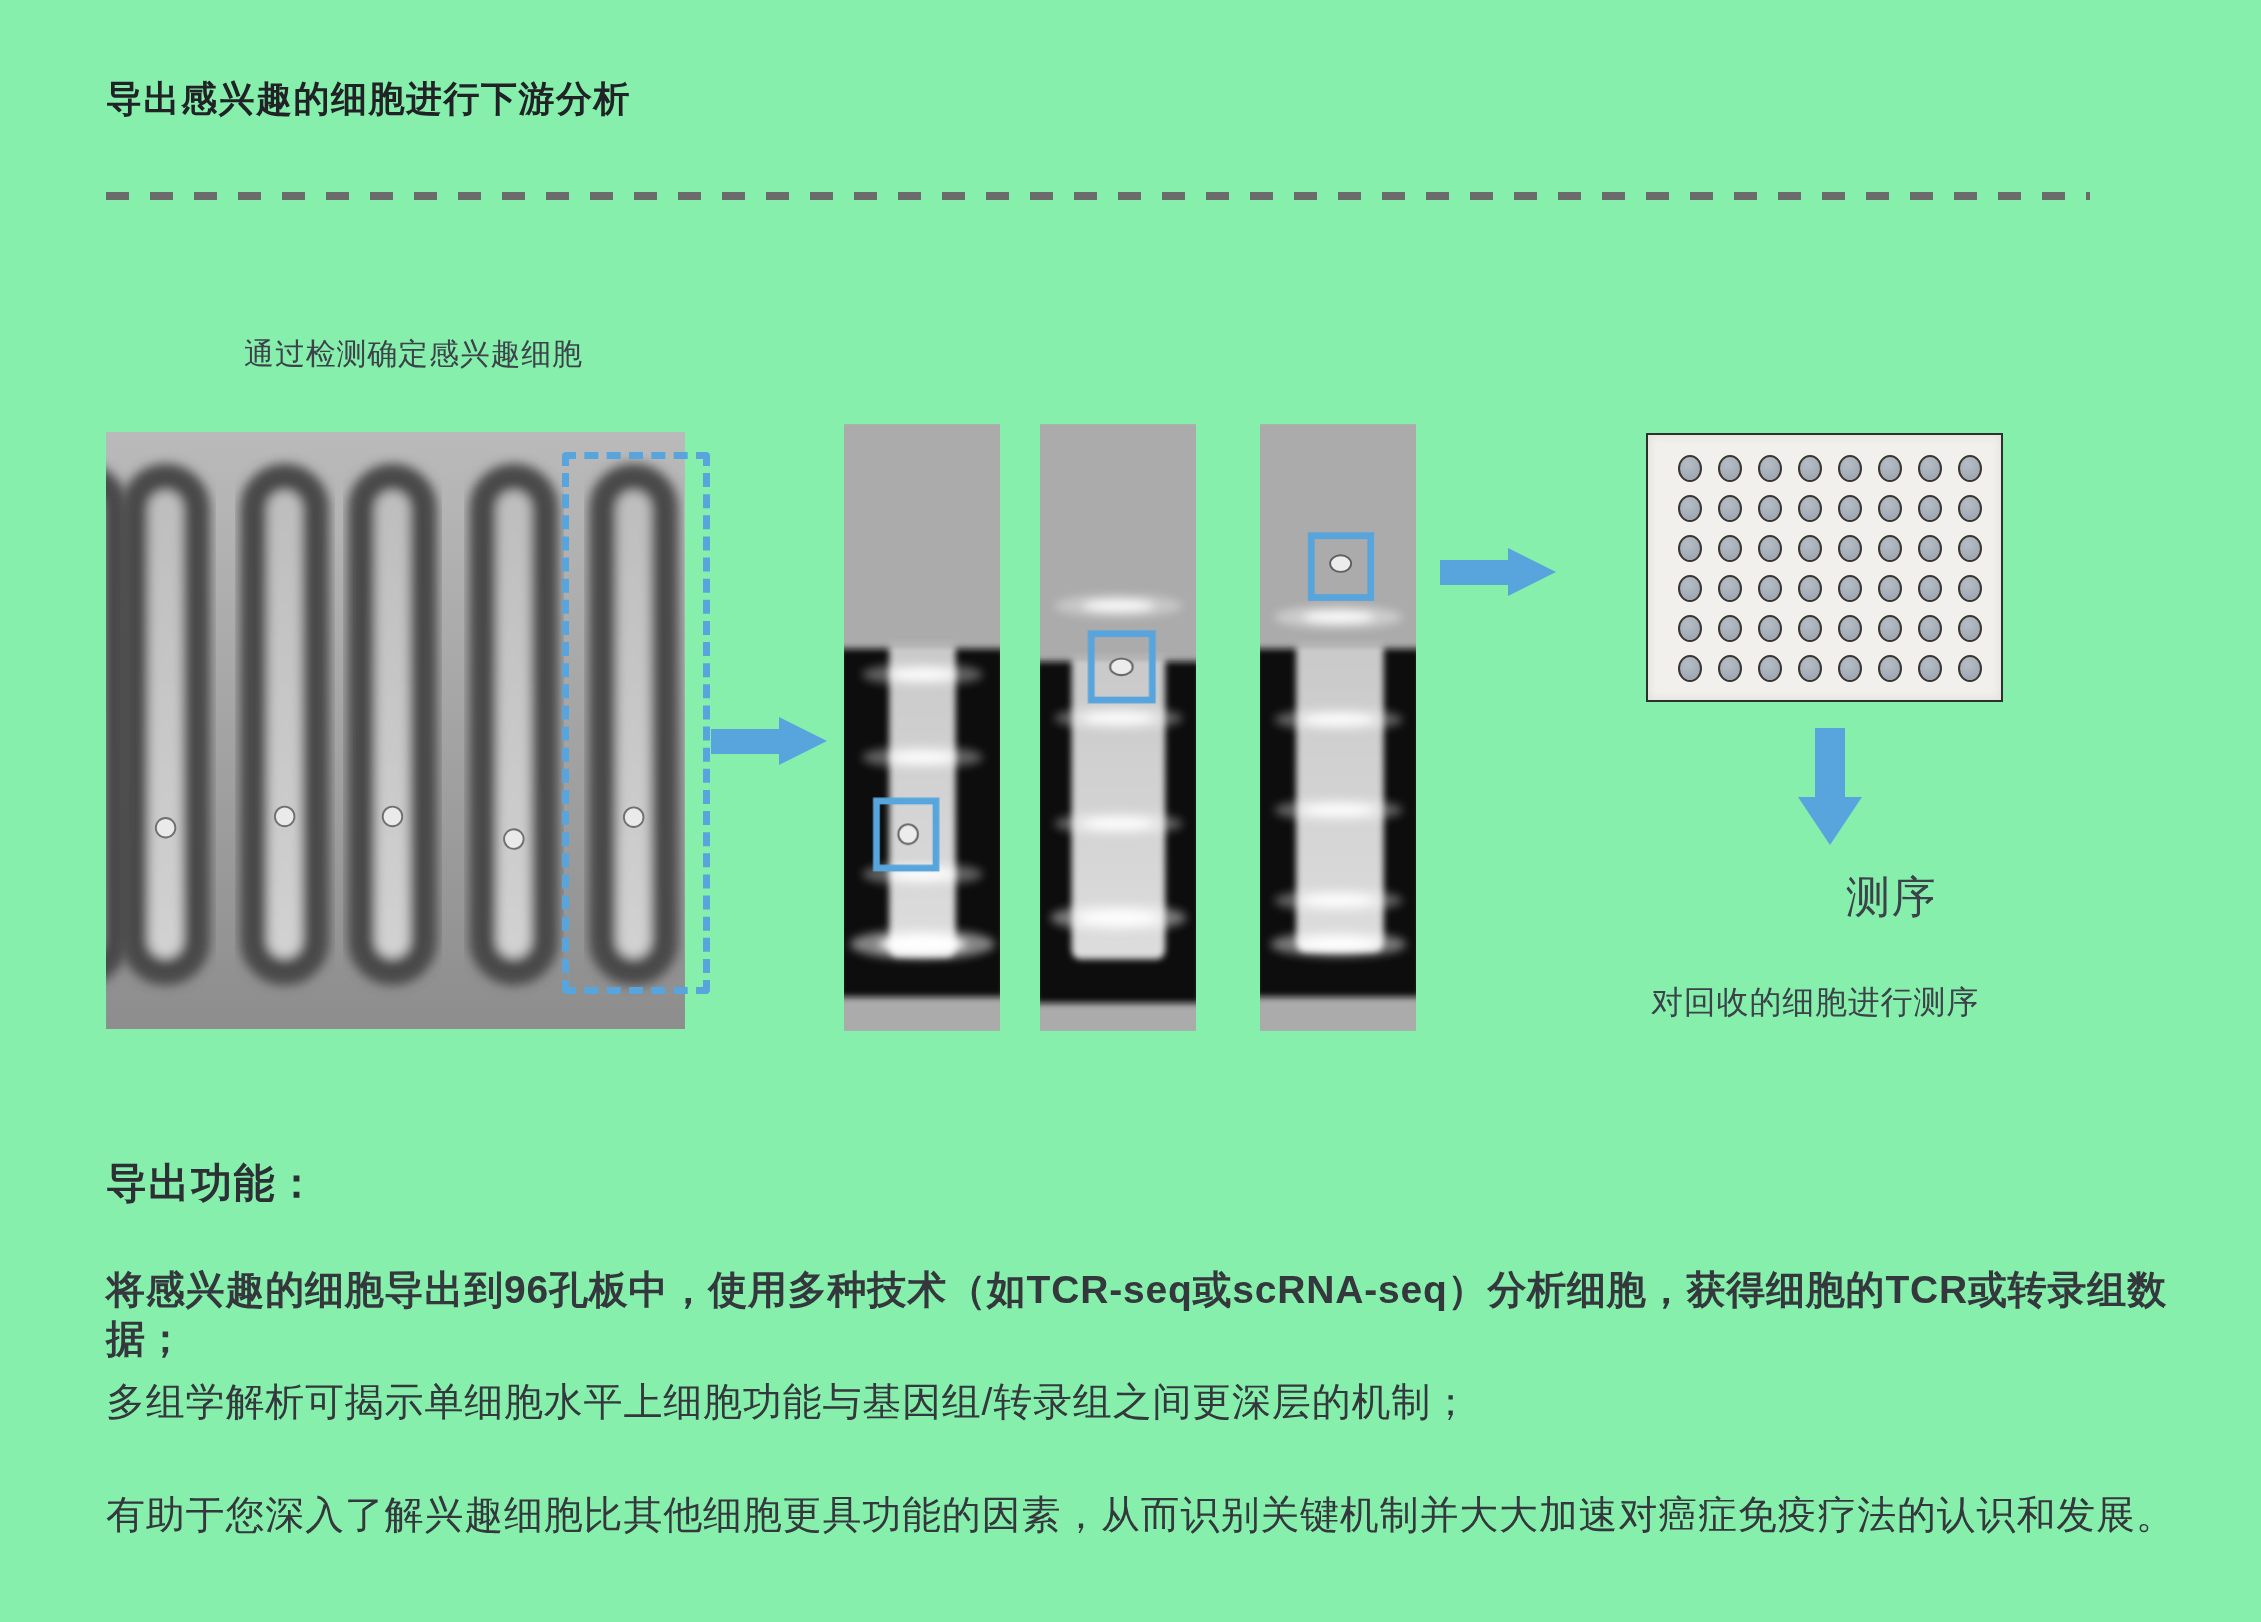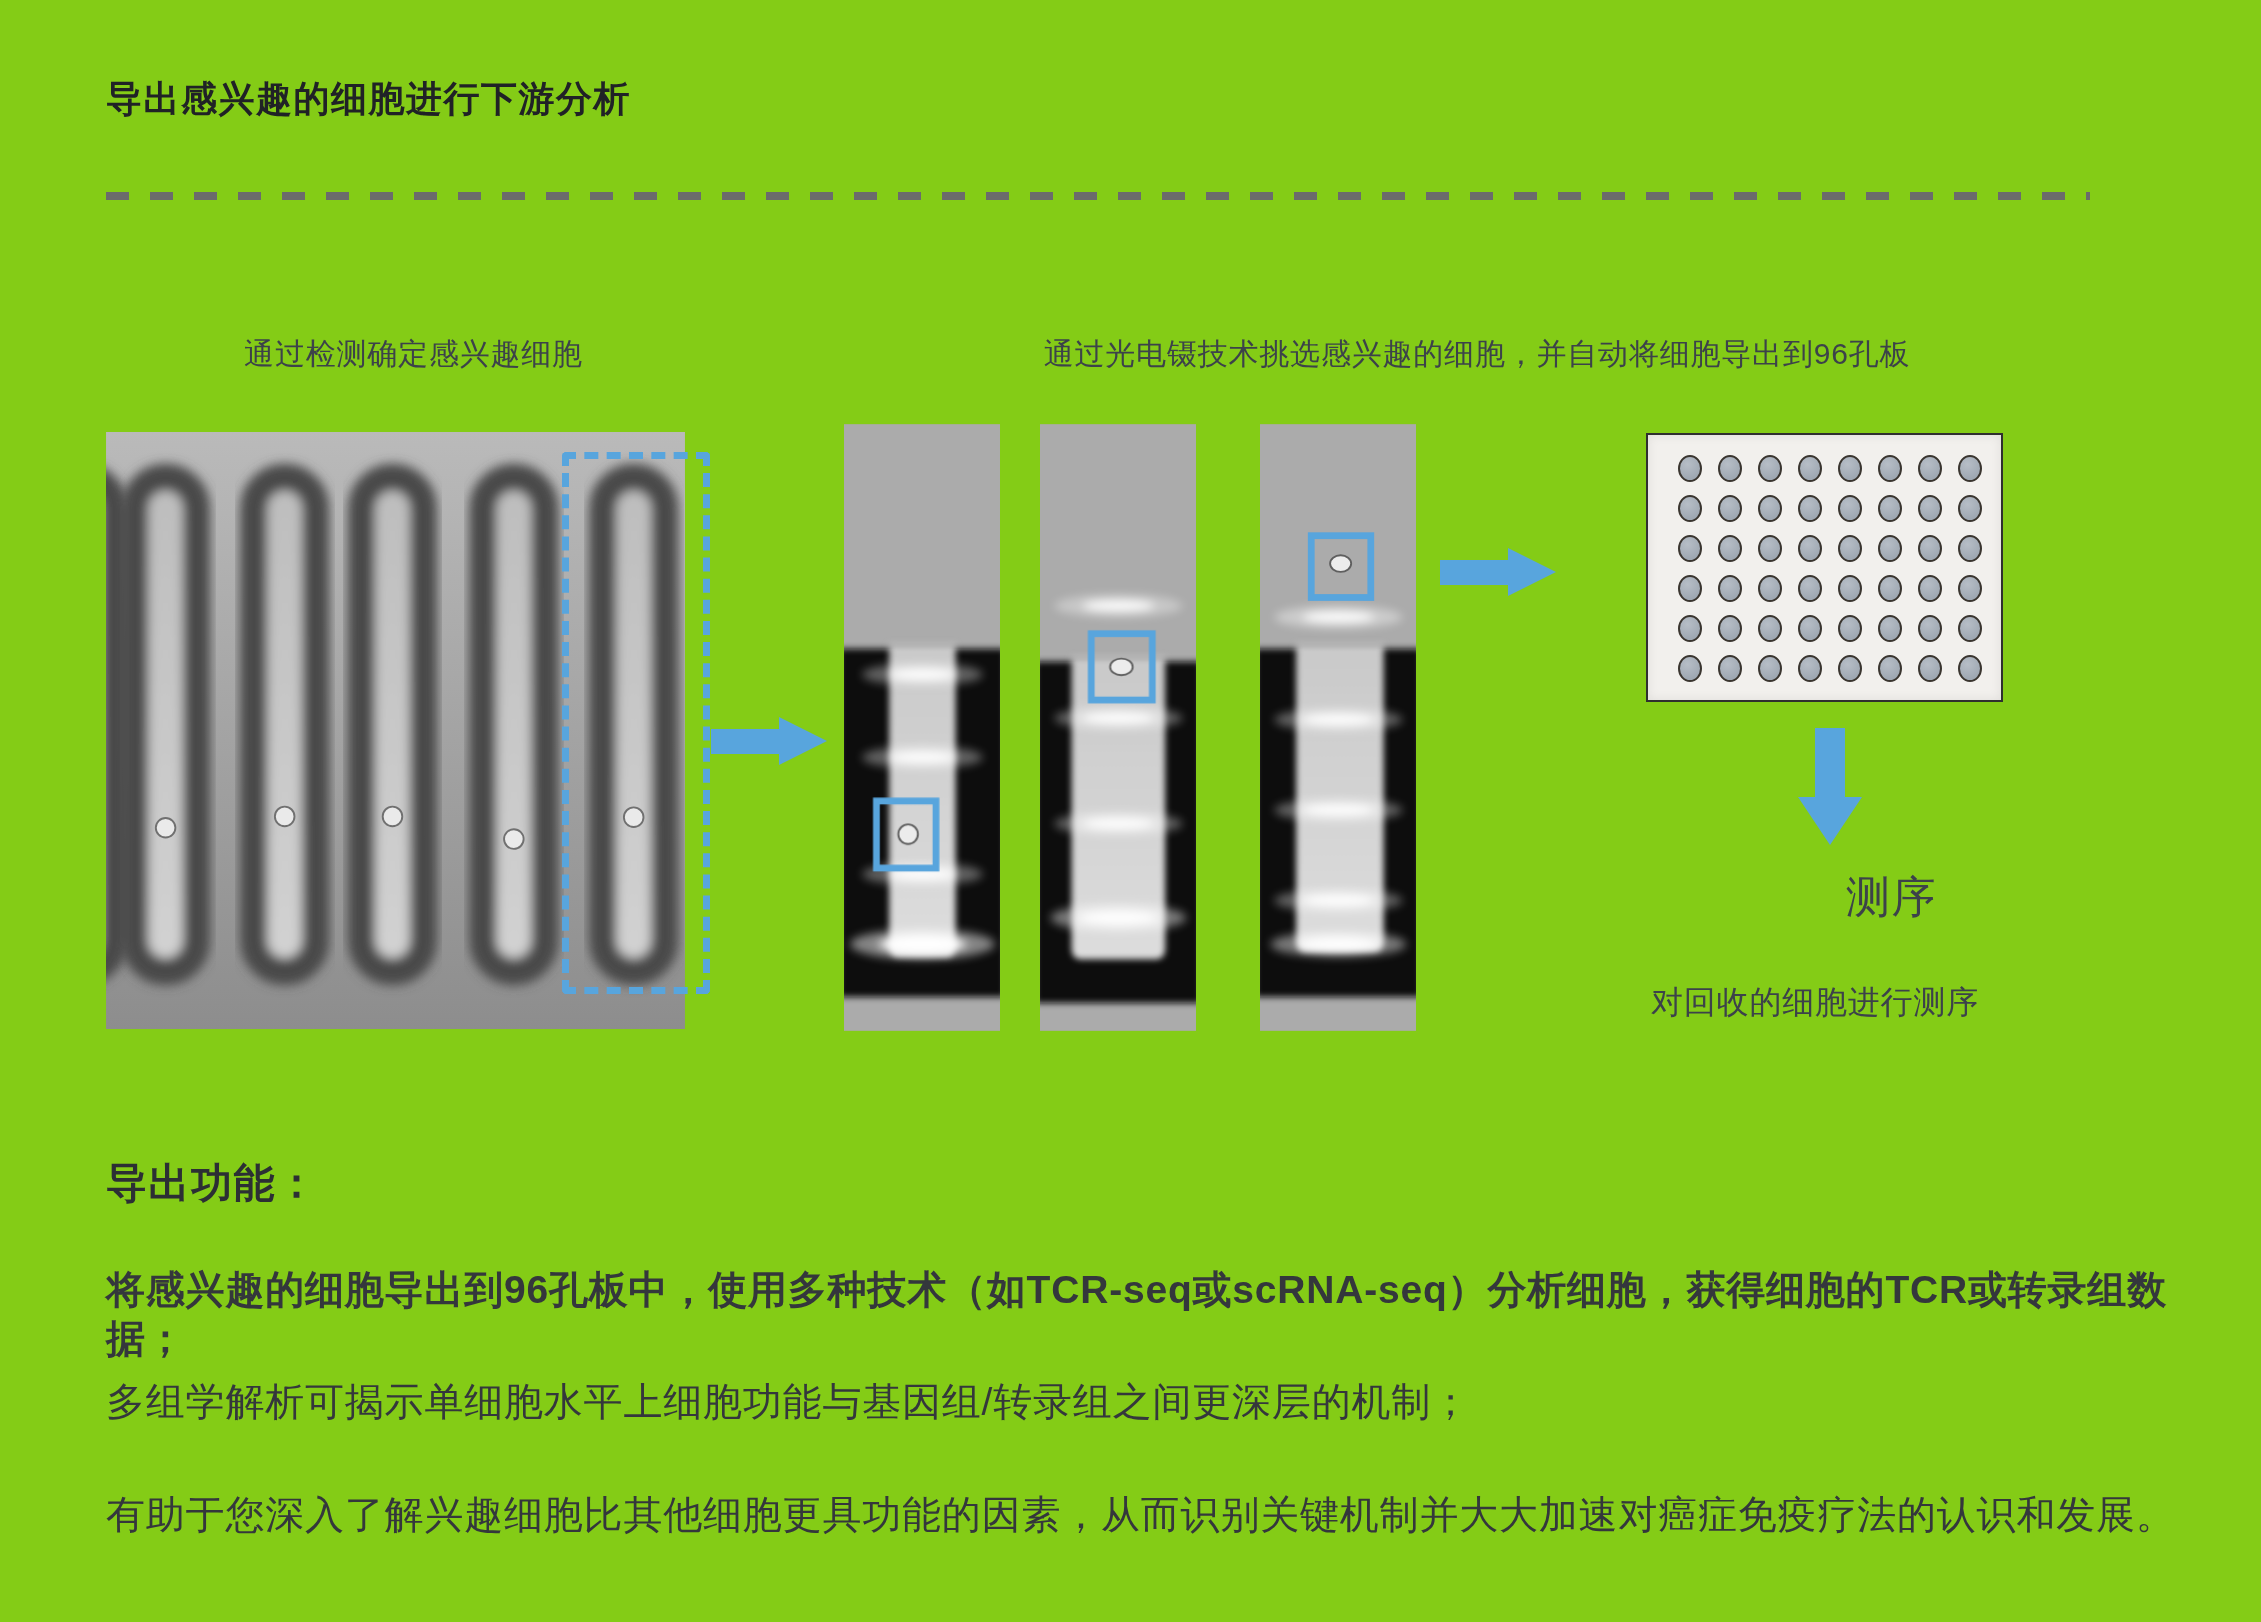--- a/index.html
+++ b/index.html
@@ -1,17 +1,17 @@
 <!DOCTYPE html>
 <html style="--accent: #58a5dd; --divider: #6b6b6b; --text: #34373c;font-size:12px"><head>
 <meta charset="utf-8">
 <style>
   :root{ --accent:#58a5dd; --divider:#6b6b6b; --text:#34373c; }
   html,body{margin:0;padding:0;background:#fff;}
-  .canvas{position:relative;width:2261px;height:1622px;background:#84cc16;overflow:hidden;
+  .canvas{position:relative;width:2261px;height:1622px;background:#86efac;overflow:hidden;
           font-family:"Liberation Sans","DejaVu Sans",sans-serif;color:var(--text);}
   .abs{position:absolute;}
   .title{left:106px;top:75px;font-size:36px;font-weight:600;color:#202226;letter-spacing:1.5px;}
   .divider{left:106px;top:192px;width:1984px;height:8.3px;
            background:repeating-linear-gradient(90deg,var(--divider) 0 22.6px,transparent 22.6px 44px);}
   .step-label{top:334px;font-size:30px;color:#3c424a;text-align:center;letter-spacing:0.8px;}
   .lbl1{left:112px;width:603px;}
   .lbl2{left:844px;width:1266px;}
   svg.gfx{position:absolute;display:block;}
   .select-box{left:562px;top:452px;width:134px;height:528px;border:7.5px dashed var(--accent);border-radius:4.5px;}
@@ -37,21 +37,20 @@
 </style>
 </head>
 <body>
 
 <div class="canvas">
 
   <div class="abs title">导出感兴趣的细胞进行下游分析</div>
   <div class="abs divider"></div>
 
   <div class="abs step-label lbl1">通过检测确定感兴趣细胞</div>
-  <div class="abs step-label lbl2">通过光电镊技术挑选感兴趣的细胞，并自动将细胞导出到96孔板</div>
 
   <svg class="gfx" style="left:106px;top:432px" width="579" height="597" viewBox="0 0 768 792">
     <defs>
       <linearGradient id="mbg" x1="0" y1="0" x2="0" y2="1">
         <stop offset="0" stop-color="#bababa"></stop>
           <stop offset="0.45" stop-color="#a6a6a6"></stop>
           <stop offset="1" stop-color="#8d8d8d"></stop>
       </linearGradient>
       <linearGradient id="mloop" x1="0" y1="0" x2="0" y2="1">
         <stop offset="0" stop-color="#bdbdbd"></stop>

